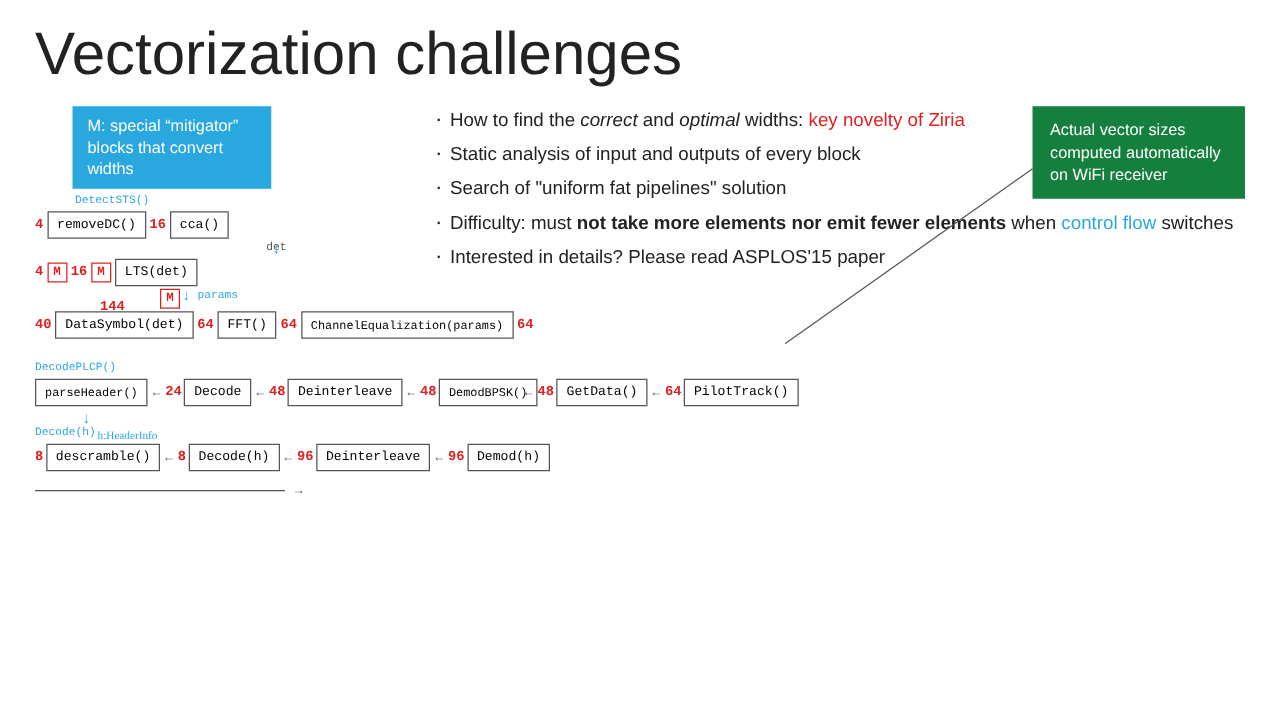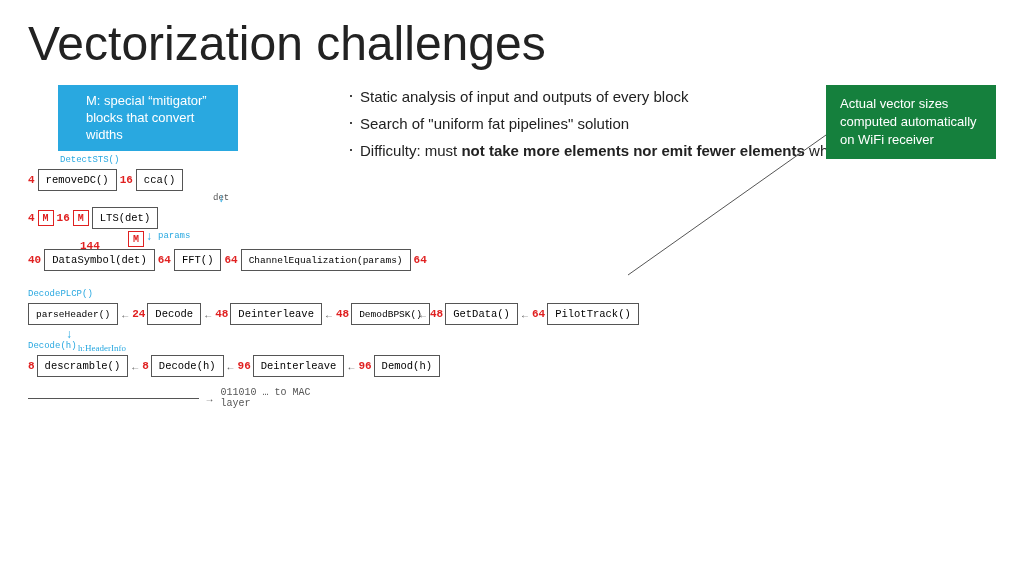--- a/index.html
+++ b/index.html
@@ -32,22 +32,22 @@
       width: 310px;
       flex-shrink: 0;
       position: relative;
     }
 
     .mitigator-box {
       background: #29a8e0;
       color: #fff;
       font-size: 13px;
       font-weight: 500;
-      padding: 8px 28px;
-      width: 180px;
+      padding: 8px 12px;
+      width: 159px;
       line-height: 1.3;
       margin-left: 30px;
       margin-bottom: 4px;
     }
 
     
     .right-panel {
       flex: 1;
       padding-left: 10px;
     }
@@ -187,35 +187,40 @@
           <span class="num-label">96</span>
           <div class="inline-box">Deinterleave</div>
           <span style="color:#555; font-size:10px;">←</span>
           <span class="num-label">96</span>
           <div class="inline-box">Demod(h)</div>
         </div>
 
         <div style="position:absolute; top:232px; left:0; display:flex; align-items:center; gap:6px;">
           <div style="width:200px; height:0; border-top:1.5px solid #555; display:inline-block; vertical-align:middle;"></div>
           <span style="color:#555;font-size:10px;">→</span>
-          <span style="font-size:10px; color:#555; font-family:'Courier New',monospace;">011010 … to MAC layer</span>
         </div>
       </div>
     </div>
 
     <div class="right-panel">
       <ul class="bullet-list">
         <li>
+          <span>How to find the <em>correct</em> and <em>optimal</em> widths: <span class="red">key novelty of Ziria</span></span>
+        </li>
+        <li>
           <span>Static analysis of input and outputs of every block</span>
         </li>
         <li>
           <span>Search of "uniform fat pipelines" solution</span>
         </li>
         <li>
           <span>Difficulty: must <strong>not take more elements nor emit fewer elements</strong> when <span class="blue">control flow</span> switches</span>
+        </li>
+        <li>
+          <span>Interested in details? Please read ASPLOS'15 paper</span>
         </li>
       </ul>
 
       <div style="position:absolute; right:0; top:0; background:#15803d; color:#fff; font-size:13px; font-weight:500; padding:10px 14px; width:170px; line-height:1.4;">Actual vector sizes computed automatically on WiFi receiver</div>
 
       <svg style="position:absolute; right:168px; top:30px; pointer-events:none;" width="200" height="200">
         <line x1="198" y1="20" x2="0" y2="160" stroke="#555" stroke-width="1"></line>
       </svg>
     </div>
   </div>

